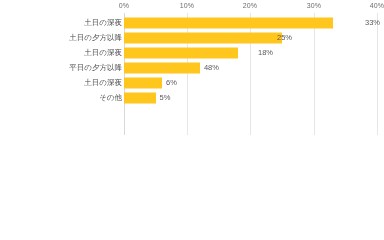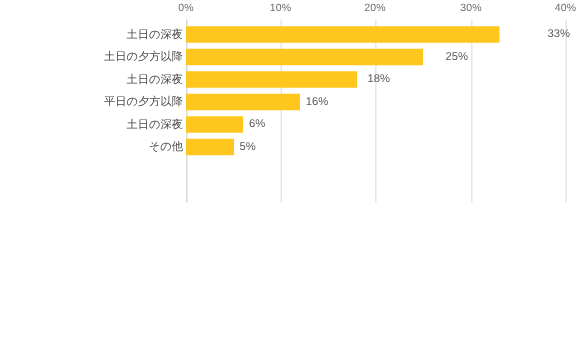--- a/index.html
+++ b/index.html
@@ -137,37 +137,37 @@
       <div class="bar-track">
         <div class="bar-fill" style="width:208.7px;"></div>
         <span class="bar-value" style="left:197px;margin-left:40px;">33%</span>
       </div>
     </div>
 
     <div class="bar-row">
       <span class="cat-label">土日の夕方以降</span>
       <div class="bar-track">
         <div class="bar-fill" style="width:158.1px;"></div>
-        <span class="bar-value" style="left:169px;">25%</span>
+        <span class="bar-value" style="left:149px;">25%</span>
       </div>
     </div>
 
     <div class="bar-row">
       <span class="cat-label">土日の深夜</span>
       <div class="bar-track">
         <div class="bar-fill" style="width:113.9px;"></div>
-        <span class="bar-value" style="left:117px;">18%</span>
+        <span class="bar-value" style="left:130px;">18%</span>
       </div>
     </div>
 
     <div class="bar-row">
       <span class="cat-label">平日の夕方以降</span>
       <div class="bar-track">
         <div class="bar-fill" style="width:75.9px;"></div>
-        <span class="bar-value" style="left:75.9px;">16%</span>
+        <span class="bar-value" style="left:75.9px;">48%</span>
       </div>
     </div>
 
 
     <div class="bar-row">
       <span class="cat-label">土日の深夜</span>
       <div class="bar-track">
         <div class="bar-fill" style="width:38.0px;"></div>
         <span class="bar-value" style="left:38.0px;">6%</span>
       </div>

